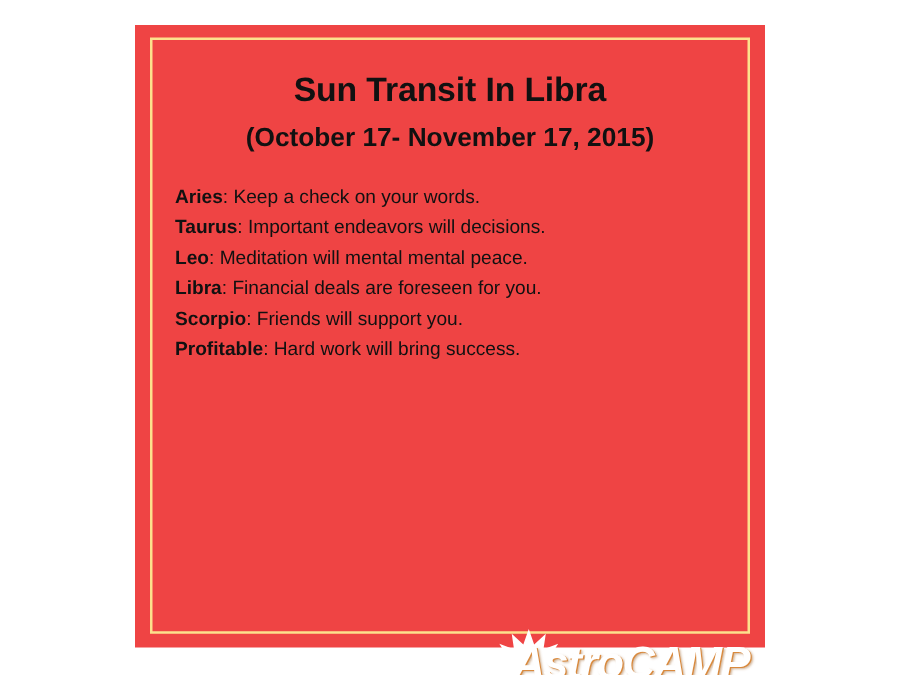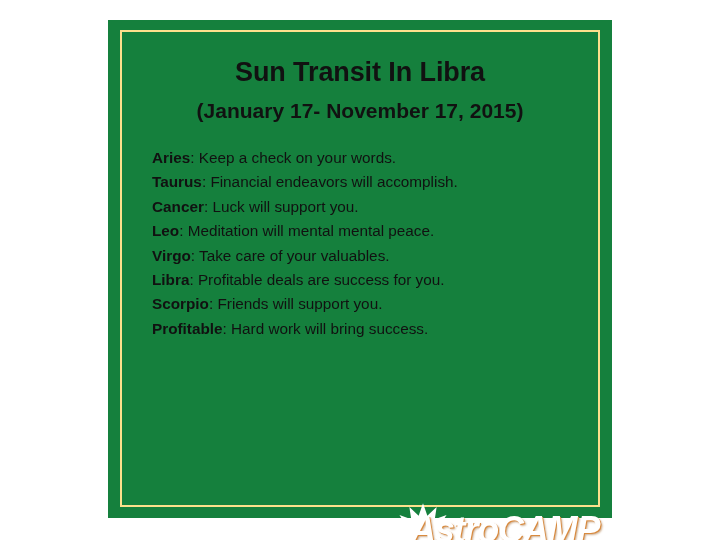--- a/index.html
+++ b/index.html
@@ -21,21 +21,21 @@
     background: #ffffff;
   }
 
   
   .panel {
     position: absolute;
     left: 108px;
     top: 20px;
     width: 504px;
     height: 498px;
-    background: #15803d;
+    background: #ef4444;
     box-sizing: border-box;
   }
 
   
   .inner-border {
     position: absolute;
     left: 12px;
     top: 10px;
     right: 12px;
     bottom: 11px;
@@ -73,21 +73,21 @@
     top: 79px;
     text-align: center;
     font-size: 21px;
     font-weight: bold;
     color: #111111;
     line-height: 1.1;
   }
 
   .sign-list {
     position: absolute;
-    left: 44px;
+    left: 32px;
     top: 126px;
     right: 18px;
     margin: 0;
     padding: 0;
     list-style: none;
   }
 
   .sign-line {
     font-size: 15.3px;
     color: #111111;
@@ -156,40 +156,34 @@
 <div id="poster-root">
 
   <div class="panel">
 
     <div class="inner-border"></div>
 
     <div class="content">
 
       <div class="title">Sun Transit In Libra</div>
 
-      <div class="subtitle">(January 17- November 17, 2015)</div>
+      <div class="subtitle">(October 17- November 17, 2015)</div>
 
       <ul class="sign-list">
         <li class="sign-line">
           <span class="sign-name">Aries</span><span class="sign-text">: </span><span class="sign-text">Keep a check on your words.</span>
         </li>
         <li class="sign-line">
-          <span class="sign-name">Taurus</span><span class="sign-text">: </span><span class="sign-text">Financial endeavors will accomplish.</span>
-        </li>
-        <li class="sign-line">
-          <span class="sign-name">Cancer</span><span class="sign-text">: </span><span class="sign-text">Luck will support you.</span>
+          <span class="sign-name">Taurus</span><span class="sign-text">: </span><span class="sign-text">Important endeavors will decisions.</span>
         </li>
         <li class="sign-line">
           <span class="sign-name">Leo</span><span class="sign-text">: </span><span class="sign-text">Meditation will mental mental peace.</span>
         </li>
         <li class="sign-line">
-          <span class="sign-name">Virgo</span><span class="sign-text">: </span><span class="sign-text">Take care of your valuables.</span>
-        </li>
-        <li class="sign-line">
-          <span class="sign-name">Libra</span><span class="sign-text">: </span><span class="sign-text">Profitable deals are success for you.</span>
+          <span class="sign-name">Libra</span><span class="sign-text">: </span><span class="sign-text">Financial deals are foreseen for you.</span>
         </li>
         <li class="sign-line">
           <span class="sign-name">Scorpio</span><span class="sign-text">: </span><span class="sign-text">Friends will support you.</span>
         </li>
         <li class="sign-line">
           <span class="sign-name">Profitable</span><span class="sign-text">: </span><span class="sign-text">Hard work will bring success.</span>
         </li>
       </ul>
 
       <div class="logo">

